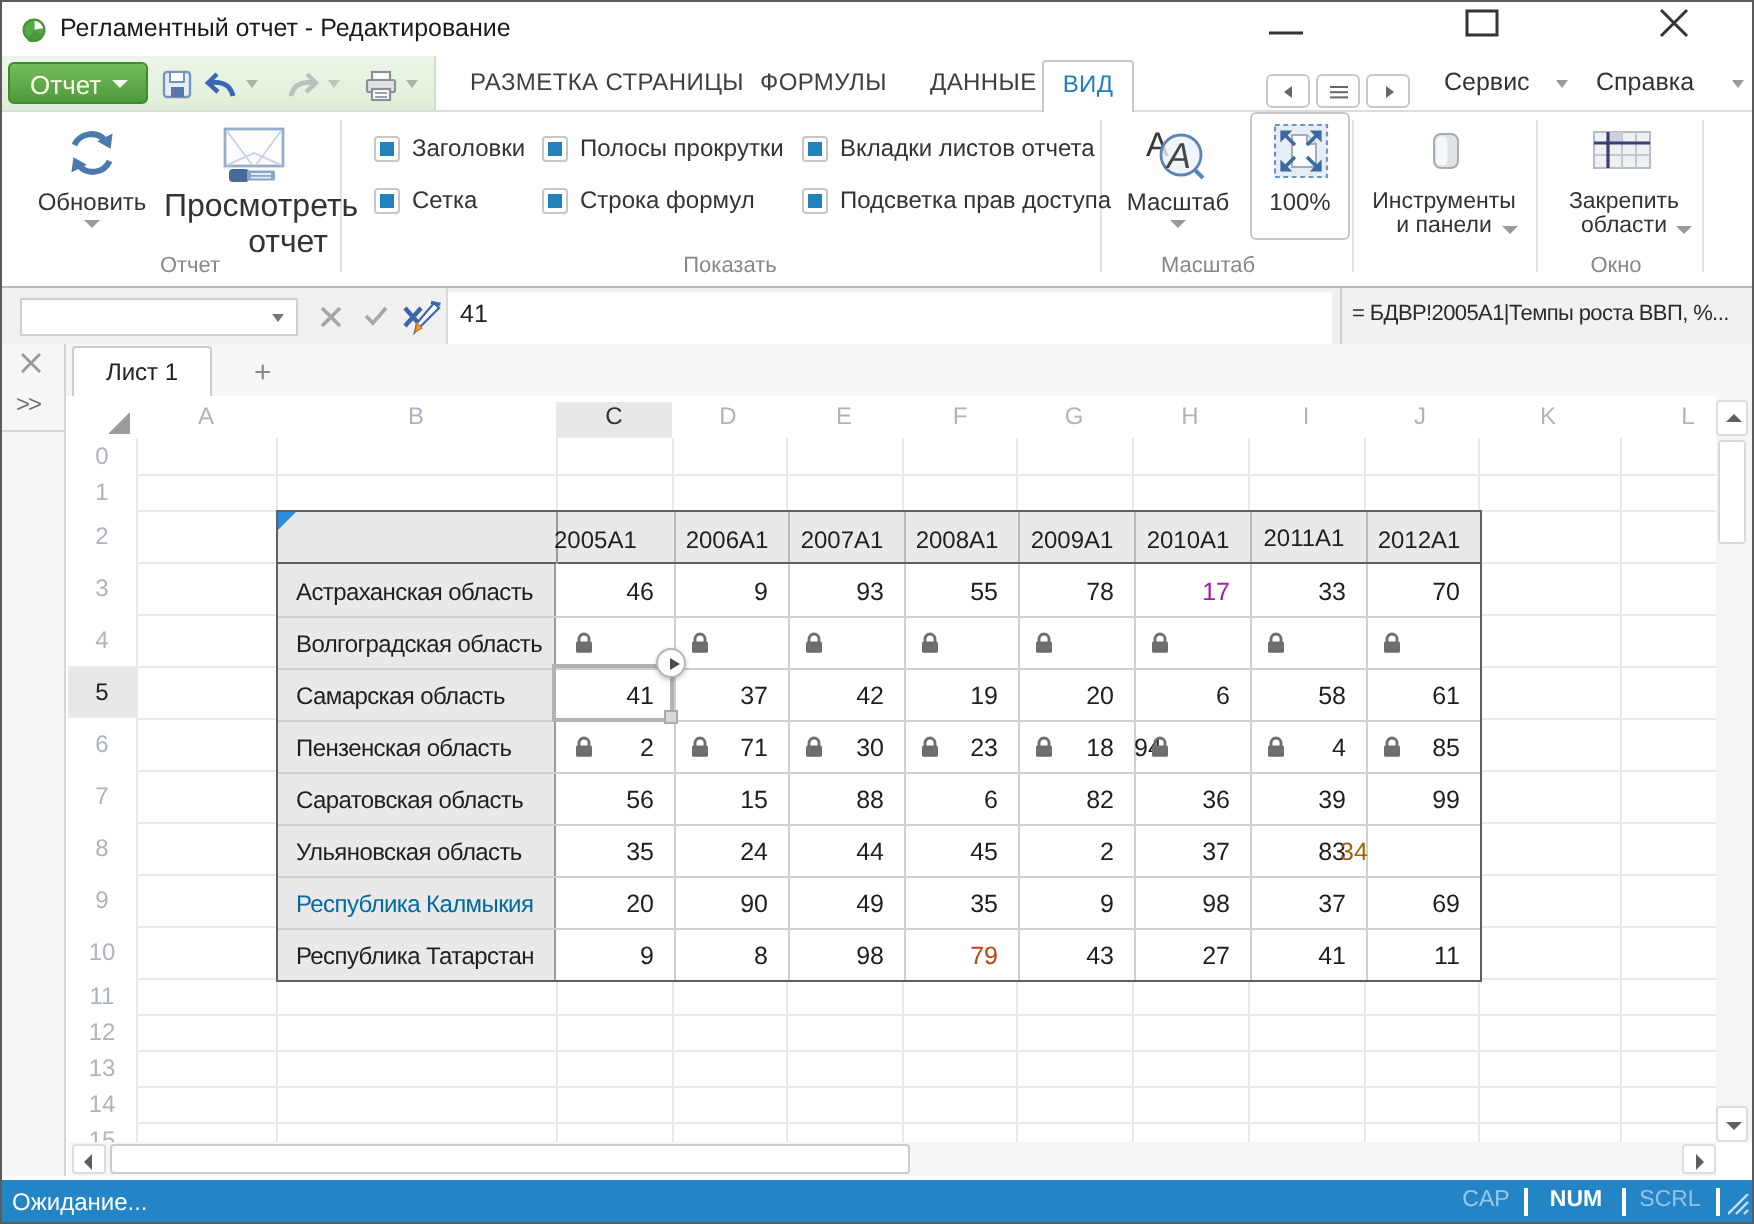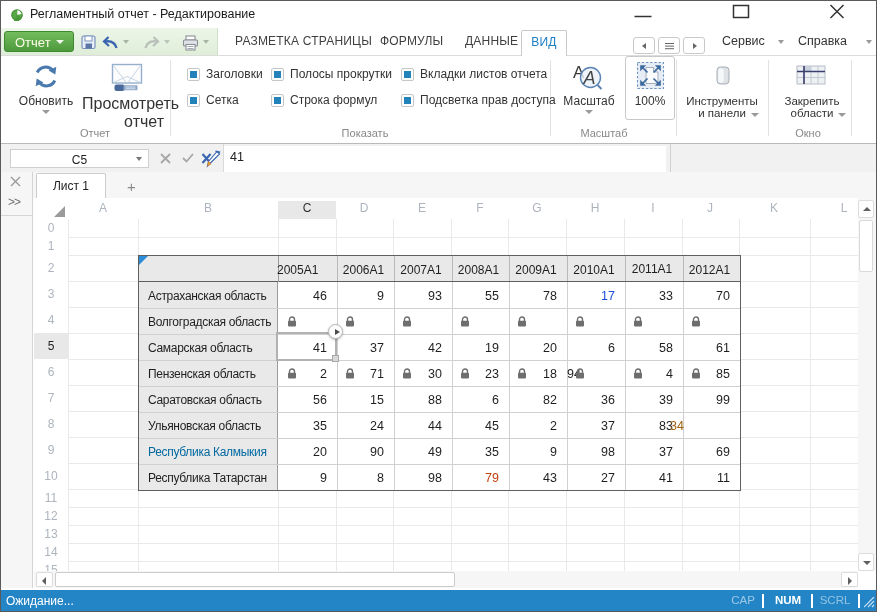--- a/index.html
+++ b/index.html
@@ -162,39 +162,39 @@
   <path d="M1 6.5 H29 M1 12.5 H29 M8 1 V19 M15 1 V19 M22 1 V19" stroke="#c3c9d1" stroke-width="1"></path>
   <rect x="8" y="1" width="7" height="5.5" fill="#c9d2dc"></rect>
   <path d="M8 1 V19 M1 6.5 H29" stroke="#3b3f6e" stroke-width="1.6"></path>
  </svg>
  <div class="ab" style="left:771px;top:39px;width:82px;text-align:center;font-size:11.5px;color:#333">Закрепить<br>области</div>
  <span class="ab" style="left:838px;top:57px;width:0;height:0;border-left:4px solid transparent;border-right:4px solid transparent;border-top:4.5px solid #9a9a9a"></span>
 </div>
 
 <div class="ab" style="left:0;top:144px;width:877px;height:28px;background:#f1f1f1">
  <div class="ab" style="left:10px;top:5px;width:139px;height:19px;background:#fff;border:1px solid #cfcfcf">
-   <div style="text-align:center;font-size:12px;color:#222;padding-top:2.5px">C5</div>
    <span style="position:absolute;right:6px;top:7px;width:0;height:0;border-left:3.5px solid transparent;border-right:3.5px solid transparent;border-top:4px solid #777"></span>
  </div>
  <svg class="ab" style="left:160px;top:9px" width="11" height="11" viewBox="0 0 11 11">
       <path d="M1 1 L10 10 M10 1 L1 10" stroke="#a7a7a7" stroke-width="1.8"></path>
     </svg>
  <svg class="ab" style="left:182px;top:9px" width="12" height="10" viewBox="0 0 12 10">
       <path d="M1 5 L4.5 8.5 L11 1" fill="none" stroke="#a7a7a7" stroke-width="1.8"></path>
     </svg>
  <svg class="ab" style="left:201px;top:6px" width="20" height="18" viewBox="0 0 20 18">
   <path d="M1.5 4 L9.5 13 M9.5 4 L1.5 13" stroke="#3a65b0" stroke-width="2.2"></path>
   <path d="M16 1.5 L18.5 4 L10 12.5 L6.5 16 L7.5 11.5 Z" fill="#fdfdfd" stroke="#3a65b0" stroke-width="1.1"></path>
   <path d="M6.5 16 L7.5 11.5 L10 14 Z" fill="#f0a030" stroke="#c87820" stroke-width="0.6"></path>
   <path d="M14.5 1.2 L19.2 2.2" stroke="#3a65b0" stroke-width="1.6"></path>
  </svg>
  <div class="ab" style="left:223px;top:0;width:1px;height:28px;background:#d9d9d9"></div>
  <div class="ab" style="left:224px;top:1.5px;width:442px;height:26px;background:#fff"></div>
  <div class="ab" style="left:230px;top:6px;font-size:12.5px;color:#222">41</div>
  <div class="ab" style="left:670px;top:0;width:1px;height:28px;background:#d0d0d0"></div>
+ <div class="ab" style="left:676px;top:7px;font-size:11px;letter-spacing:-0.3px;color:#2b2b2b;white-space:nowrap">= БДВР!2005A1|Темпы роста ВВП, %...</div>
 </div>
 
 <div class="ab" style="left:0;top:172px;width:877px;height:26px;background:#f6f6f6"></div>
 <div class="ab" style="left:36px;top:173px;width:70px;height:25px;background:#fff;border:1px solid #ccc;border-bottom:none;border-radius:2px 2px 0 0;text-align:center;font-size:12px;color:#222;padding-top:5px">Лист 1</div>
 <div class="ab" style="left:127px;top:178px;font-size:15px;color:#8a8a8a">+</div>
 <div class="ab" style="left:0;top:172px;width:33px;height:418px;background:#f6f6f6;border-right:1px solid #d4d4d4"></div>
 <svg class="ab" style="left:10px;top:176px" width="11" height="11" viewBox="0 0 11 11">
     <path d="M1 1 L10 10 M10 1 L1 10" stroke="#9a9a9a" stroke-width="1.4"></path>
   </svg>
 <div class="ab" style="left:8px;top:195px;font-size:12px;color:#6f6f6f;letter-spacing:-1px">&gt;&gt;</div>
@@ -298,21 +298,21 @@
 <div class="ab" style="left:9px;top:111px;font-size:12px;letter-spacing:-0.3px;color:#1f1f1f;white-space:nowrap">Пензенская область</div>
 <div class="ab" style="left:9px;top:137px;font-size:12px;letter-spacing:-0.3px;color:#1f1f1f;white-space:nowrap">Саратовская область</div>
 <div class="ab" style="left:9px;top:163px;font-size:12px;letter-spacing:-0.3px;color:#1f1f1f;white-space:nowrap">Ульяновская область</div>
 <div class="ab" style="left:9px;top:189px;font-size:12px;letter-spacing:-0.3px;color:#0369a1;white-space:nowrap">Республика Калмыкия</div>
 <div class="ab" style="left:9px;top:215px;font-size:12px;letter-spacing:-0.3px;color:#1f1f1f;white-space:nowrap">Республика Татарстан</div>
 <div class="ab" style="left:140px;top:33px;width:48px;text-align:right;font-size:12.5px;color:#1f1f1f">46</div>
 <div class="ab" style="left:198px;top:33px;width:47px;text-align:right;font-size:12.5px;color:#1f1f1f">9</div>
 <div class="ab" style="left:255px;top:33px;width:48px;text-align:right;font-size:12.5px;color:#1f1f1f">93</div>
 <div class="ab" style="left:313px;top:33px;width:47px;text-align:right;font-size:12.5px;color:#1f1f1f">55</div>
 <div class="ab" style="left:370px;top:33px;width:48px;text-align:right;font-size:12.5px;color:#1f1f1f">78</div>
-<div class="ab" style="left:428px;top:33px;width:48px;text-align:right;font-size:12.5px;color:#1d4ed8">17</div>
+<div class="ab" style="left:428px;top:33px;width:48px;text-align:right;font-size:12.5px;color:#a21caf">17</div>
 <div class="ab" style="left:486px;top:33px;width:48px;text-align:right;font-size:12.5px;color:#1f1f1f">33</div>
 <div class="ab" style="left:544px;top:33px;width:47px;text-align:right;font-size:12.5px;color:#1f1f1f">70</div>
 <svg class="ab" style="left:148px;top:60px" width="10" height="11" viewBox="0 0 10 11">
         <path d="M2.5 5 V3.5 A2.5 2.5 0 0 1 7.5 3.5 V5" fill="none" stroke="#6e6e6e" stroke-width="1.4"></path>
         <rect x="1" y="4.8" width="8" height="5.6" rx="0.8" fill="#6e6e6e"></rect>
       </svg>
 <svg class="ab" style="left:206px;top:60px" width="10" height="11" viewBox="0 0 10 11">
         <path d="M2.5 5 V3.5 A2.5 2.5 0 0 1 7.5 3.5 V5" fill="none" stroke="#6e6e6e" stroke-width="1.4"></path>
         <rect x="1" y="4.8" width="8" height="5.6" rx="0.8" fill="#6e6e6e"></rect>
       </svg>

